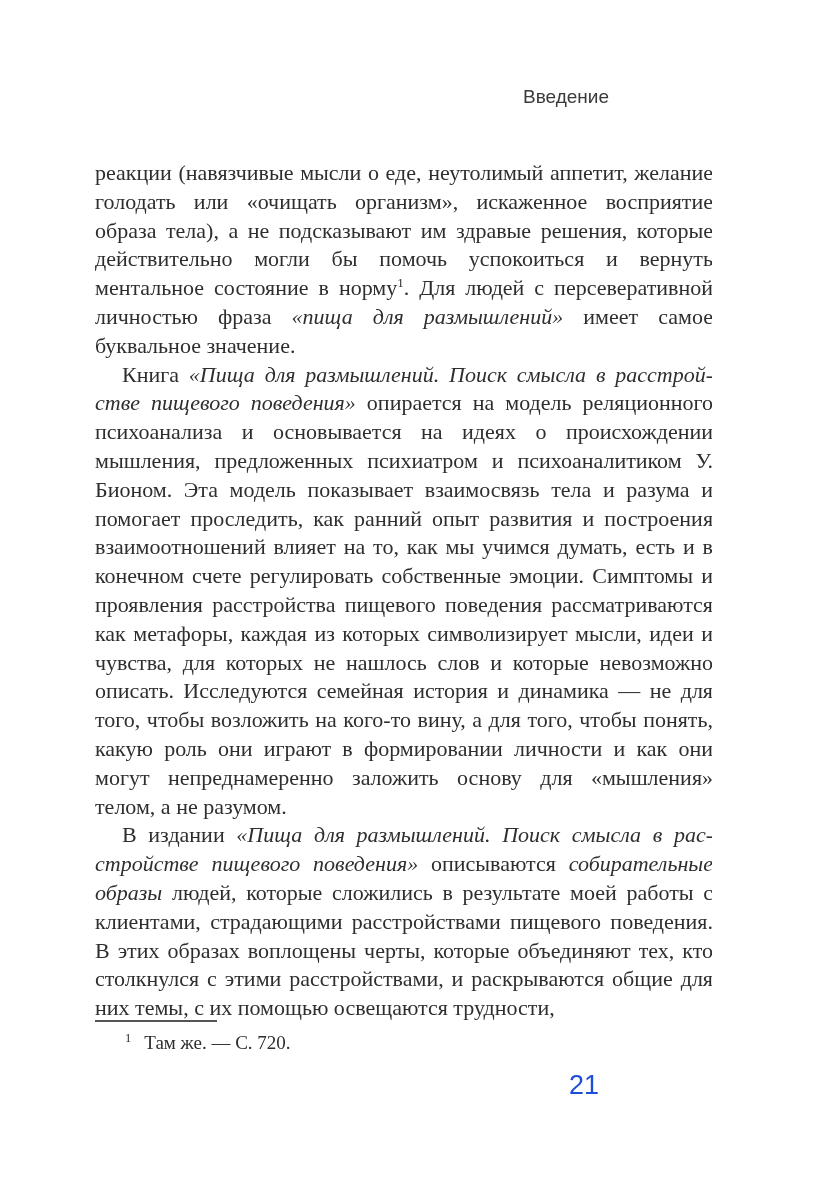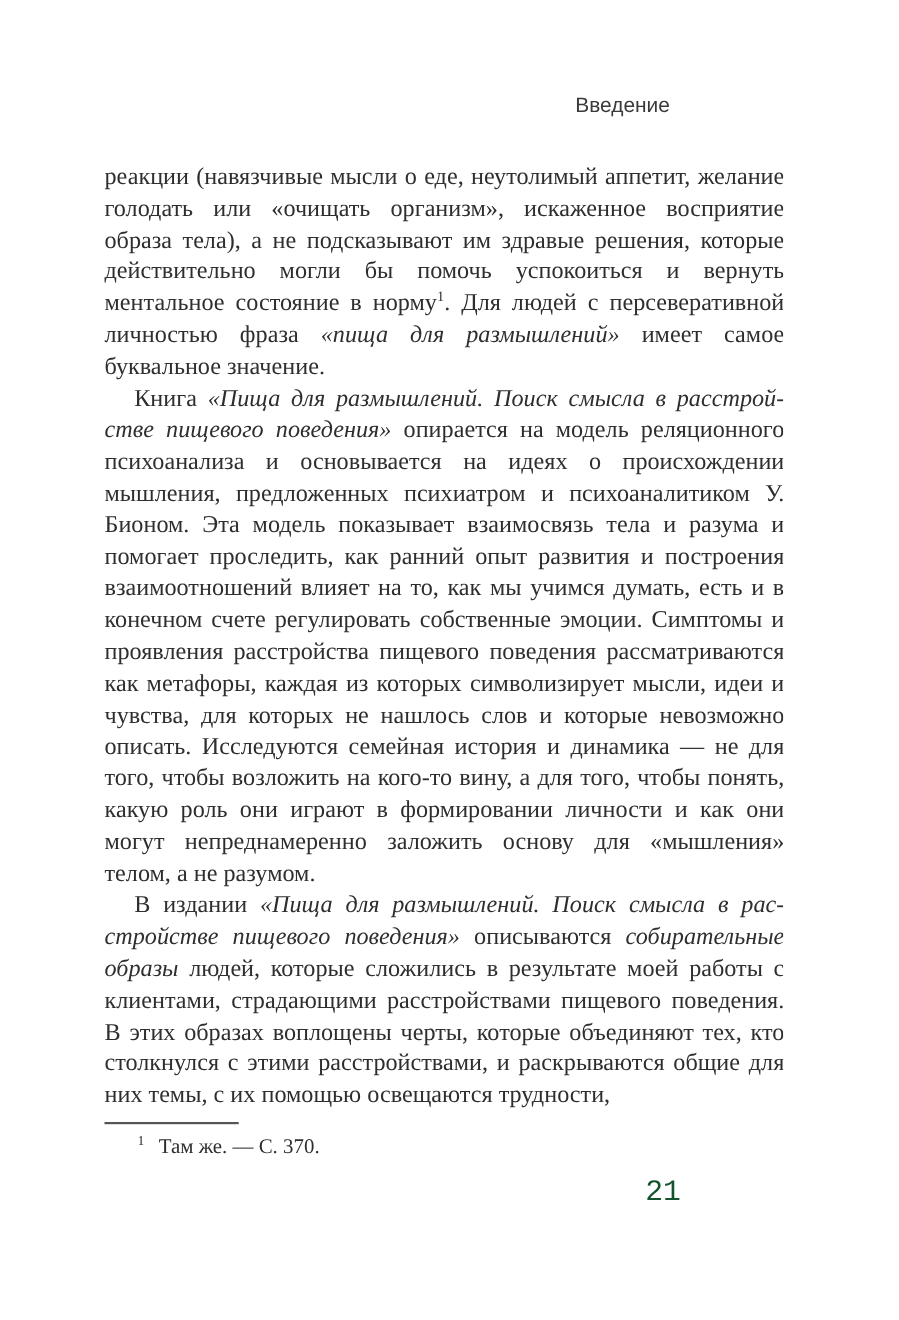--- a/index.html
+++ b/index.html
@@ -20,21 +20,21 @@
     position: absolute;
     top: 86px;
     right: 103px;
     font-family: "Liberation Sans", "DejaVu Sans", sans-serif;
     font-size: 19px;
     line-height: 22px;
     color: #3a3a3a;
   }
   .body-text {
     position: absolute;
-    top: 146px;
+    top: 159px;
     left: 95px;
     width: 618px;
     font-size: 22px;
     line-height: 28.8px;
     text-align: justify;
     hyphens: auto;
     -webkit-hyphens: auto;
   }
   .body-text p.para {
     margin: 0;
@@ -73,41 +73,41 @@
     display: inline-block;
     margin-left: 30px;
     margin-right: 13px;
     font-size: 12.5px;
     vertical-align: super;
     line-height: 0;
   }
   .page-number {
     position: absolute;
     top: 1072px;
-    right: 93px;
-    font-family: Liberation Mono, monospace;
+    right: 113px;
+    font-family: Liberation Sans, sans-serif;
     font-size: 27px;
     line-height: 27px;
-    color: #14532d;
+    color: #1d4ed8;
   }
 </style>
 </head>
 <body>
 
 <div class="page">
 
   <div class="running-head">Введение</div>
 
   <div class="body-text">
       <p class="para"><span>реакции (навязчивые мысли о еде, неутолимый аппетит, желание голодать или «очищать организм», искаженное вос­приятие образа тела), а не подсказывают им здравые решения, которые действительно могли бы помочь успокоиться и вер­нуть ментальное состояние в норму</span><sup>1</sup><span>. Для людей с персеве­ративной личностью фраза </span><em>«пища для размышлений»</em><span> имеет самое буквальное значение.</span></p>
       <p class="para indent"><span>Книга </span><em>«Пища для размышлений. Поиск смысла в рас­строй­стве пищевого поведения»</em><span> опирается на модель реляционного психоанализа и основывается на идеях о происхождении мышления, предложенных психиатром и психоаналитиком У. Бионом. Эта модель показывает взаимосвязь тела и разума и помогает проследить, как ранний опыт развития и постро­ения взаимоотношений влияет на то, как мы учимся думать, есть и в конечном счете регулировать собственные эмоции. Симптомы и проявления расстройства пищевого поведения рассматриваются как метафоры, каждая из которых симво­лизирует мысли, идеи и чувства, для которых не нашлось слов и которые невозможно описать. Исследуются семейная история и динамика — не для того, чтобы возложить на кого-то вину, а для того, чтобы понять, какую роль они играют в формировании личности и как они могут непреднамеренно заложить основу для «мышления» телом, а не разумом.</span></p>
       <p class="para indent"><span>В издании </span><em>«Пища для размышлений. Поиск смысла в рас­строй­стве пищевого поведения»</em><span> описываются </span><em>собирательные образы</em><span> людей, которые сложились в результате моей работы с клиентами, страдающими расстройствами пищевого пове­дения. В этих образах воплощены черты, которые объединяют тех, кто столкнулся с этими расстройствами, и раскрываются общие для них темы, с их помощью освещаются трудности,</span></p>
     </div>
 
   <div class="footnote-rule"></div>
 
   <div class="footnote">
-    <sup class="fn-marker">1</sup><span>Там же. — С. 370.</span>
+    <sup class="fn-marker">1</sup><span>Там же. — С. 720.</span>
   </div>
 
   <div class="page-number">21</div>
 
 </div>
 
 </body></html>

